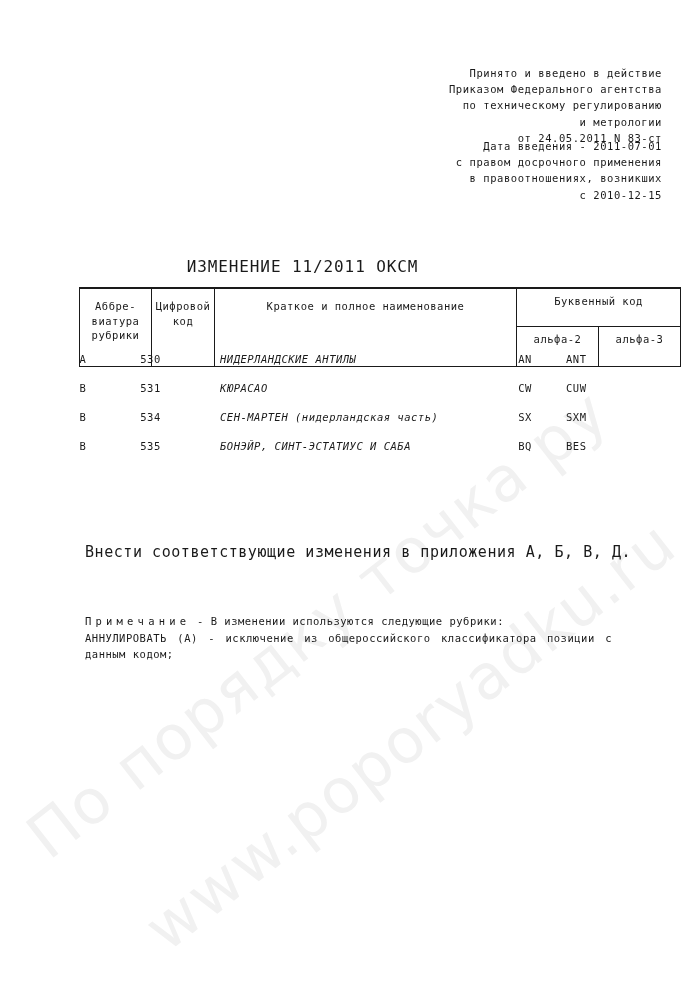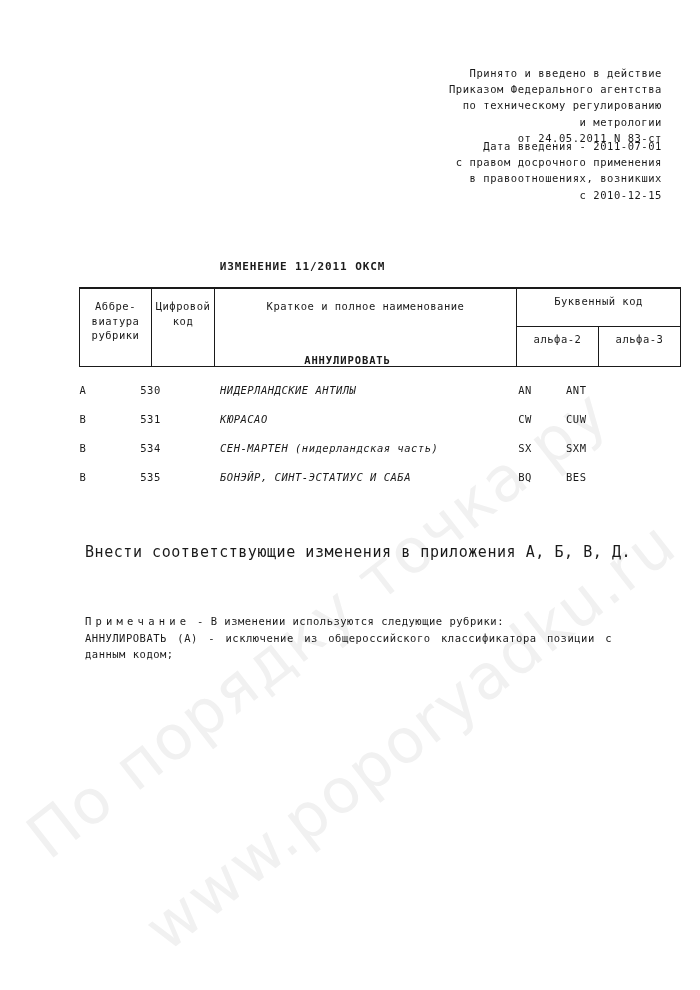--- a/index.html
+++ b/index.html
@@ -68,22 +68,22 @@
   .header-approval { top: 65px; }
   .header-dates    { top: 138px; }
 
   
   .title-block {
     position: absolute;
     left: 0;
     top: 226px;
     width: 605px;
     text-align: center;
-    font-weight: bold;
-    font-size: 11px;
+    font-weight: normal;
+    font-size: 16px;
     line-height: 16.5px;
     letter-spacing: 0.9px;
     white-space: pre;
   }
 
   
   .tbl-wrap {
     position: absolute;
     left: 47px;
     top: 287px;
@@ -248,21 +248,20 @@
             <th>
               <span class="th-text th-sub">альфа-3</span>
             </th>
           </tr>
         </thead>
       </table>
     </div>
 
     <div class="body-rows">
 
-      <div class="section-head">АННУЛИРОВАТЬ</div>
       <table class="rows">
         <colgroup>
           <col class="col-abbr">
             <col class="col-num">
             <col class="col-name">
           <col class="col-a2">
             <col class="col-a3">
         </colgroup>
         <tbody>
           <tr>

